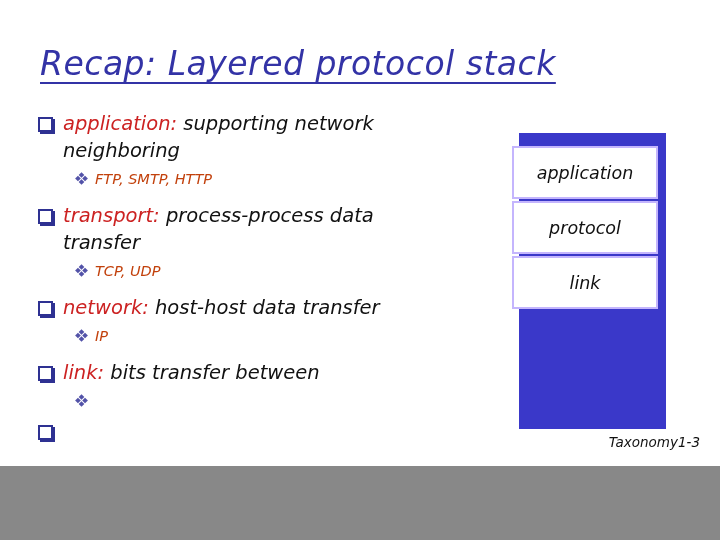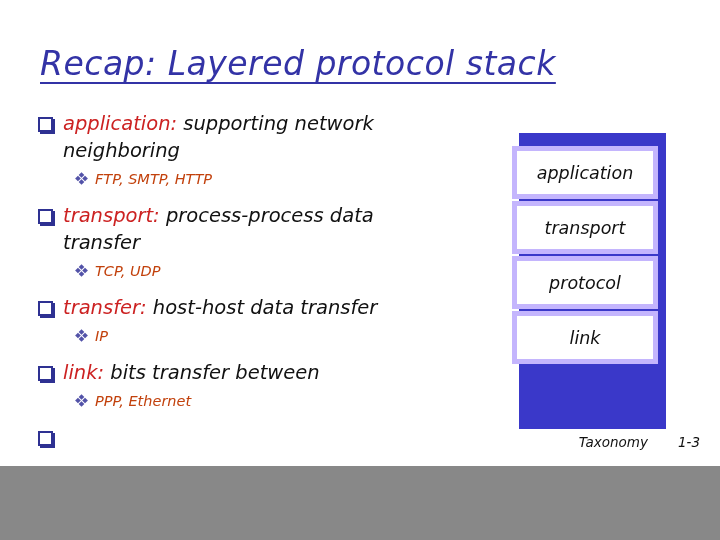--- a/index.html
+++ b/index.html
@@ -68,28 +68,28 @@
     background:#3A38C9;
   }
   .stack-boxes{
     position:absolute;left:0;top:13px;width:146px;
     display:flex;flex-direction:column;gap:2px;
   }
   .layer-box{
     box-sizing:border-box;
     height:53px;
     background:#ffffff;
-    border:5px solid #c4b5fd;
+    border:2px solid #c4b5fd;
     display:flex;align-items:center;justify-content:center;
     font-size:17.5px;color:#111111;
   }
   
   .footer{
     position:absolute;right:20px;bottom:16px;
-    display:flex;gap:30px;
+    display:flex;
     font-size:13.5px;color:#111111;
   }
 </style>
 </head>
 <body>
 
 <div class="slide">
 
   <div class="title">Recap: Layered protocol stack</div>
 
@@ -132,21 +132,21 @@
             <span>TCP, UDP</span>
           </div>
         </div>
       </div>
     </div>
 
     <div class="bullet-item">
       <div class="bullet-row">
         <span class="square-bullet"></span>
         <div class="bullet-text">
-          <span class="keyword">transfer:</span>
+          <span class="keyword">network:</span>
           <span>host-host data transfer</span>
           <div class="sub-item">
             <span class="diamond">
                 <i></i>
                 <i></i>
                 <i></i>
                 <i></i>
               </span>
             <span>IP</span>
           </div>
@@ -160,39 +160,37 @@
         <div class="bullet-text">
           <span class="keyword">link:</span>
           <span>bits transfer between</span>
           <div class="sub-item">
             <span class="diamond">
                 <i></i>
                 <i></i>
                 <i></i>
                 <i></i>
               </span>
-            <span>PPP, Ethernet</span>
           </div>
         </div>
       </div>
     </div>
 
     <div class="bullet-item">
       <div class="bullet-row">
         <span class="square-bullet"></span>
       </div>
     </div>
 
   </div>
 
   <div class="stack">
     <div class="stack-backing"></div>
     <div class="stack-boxes">
       <div class="layer-box">application</div>
-      <div class="layer-box">transport</div>
       <div class="layer-box">protocol</div>
       <div class="layer-box">link</div>
     </div>
   </div>
 
   <div class="footer">
     <span>Taxonomy</span>
     <span>1-3</span>
   </div>
 

